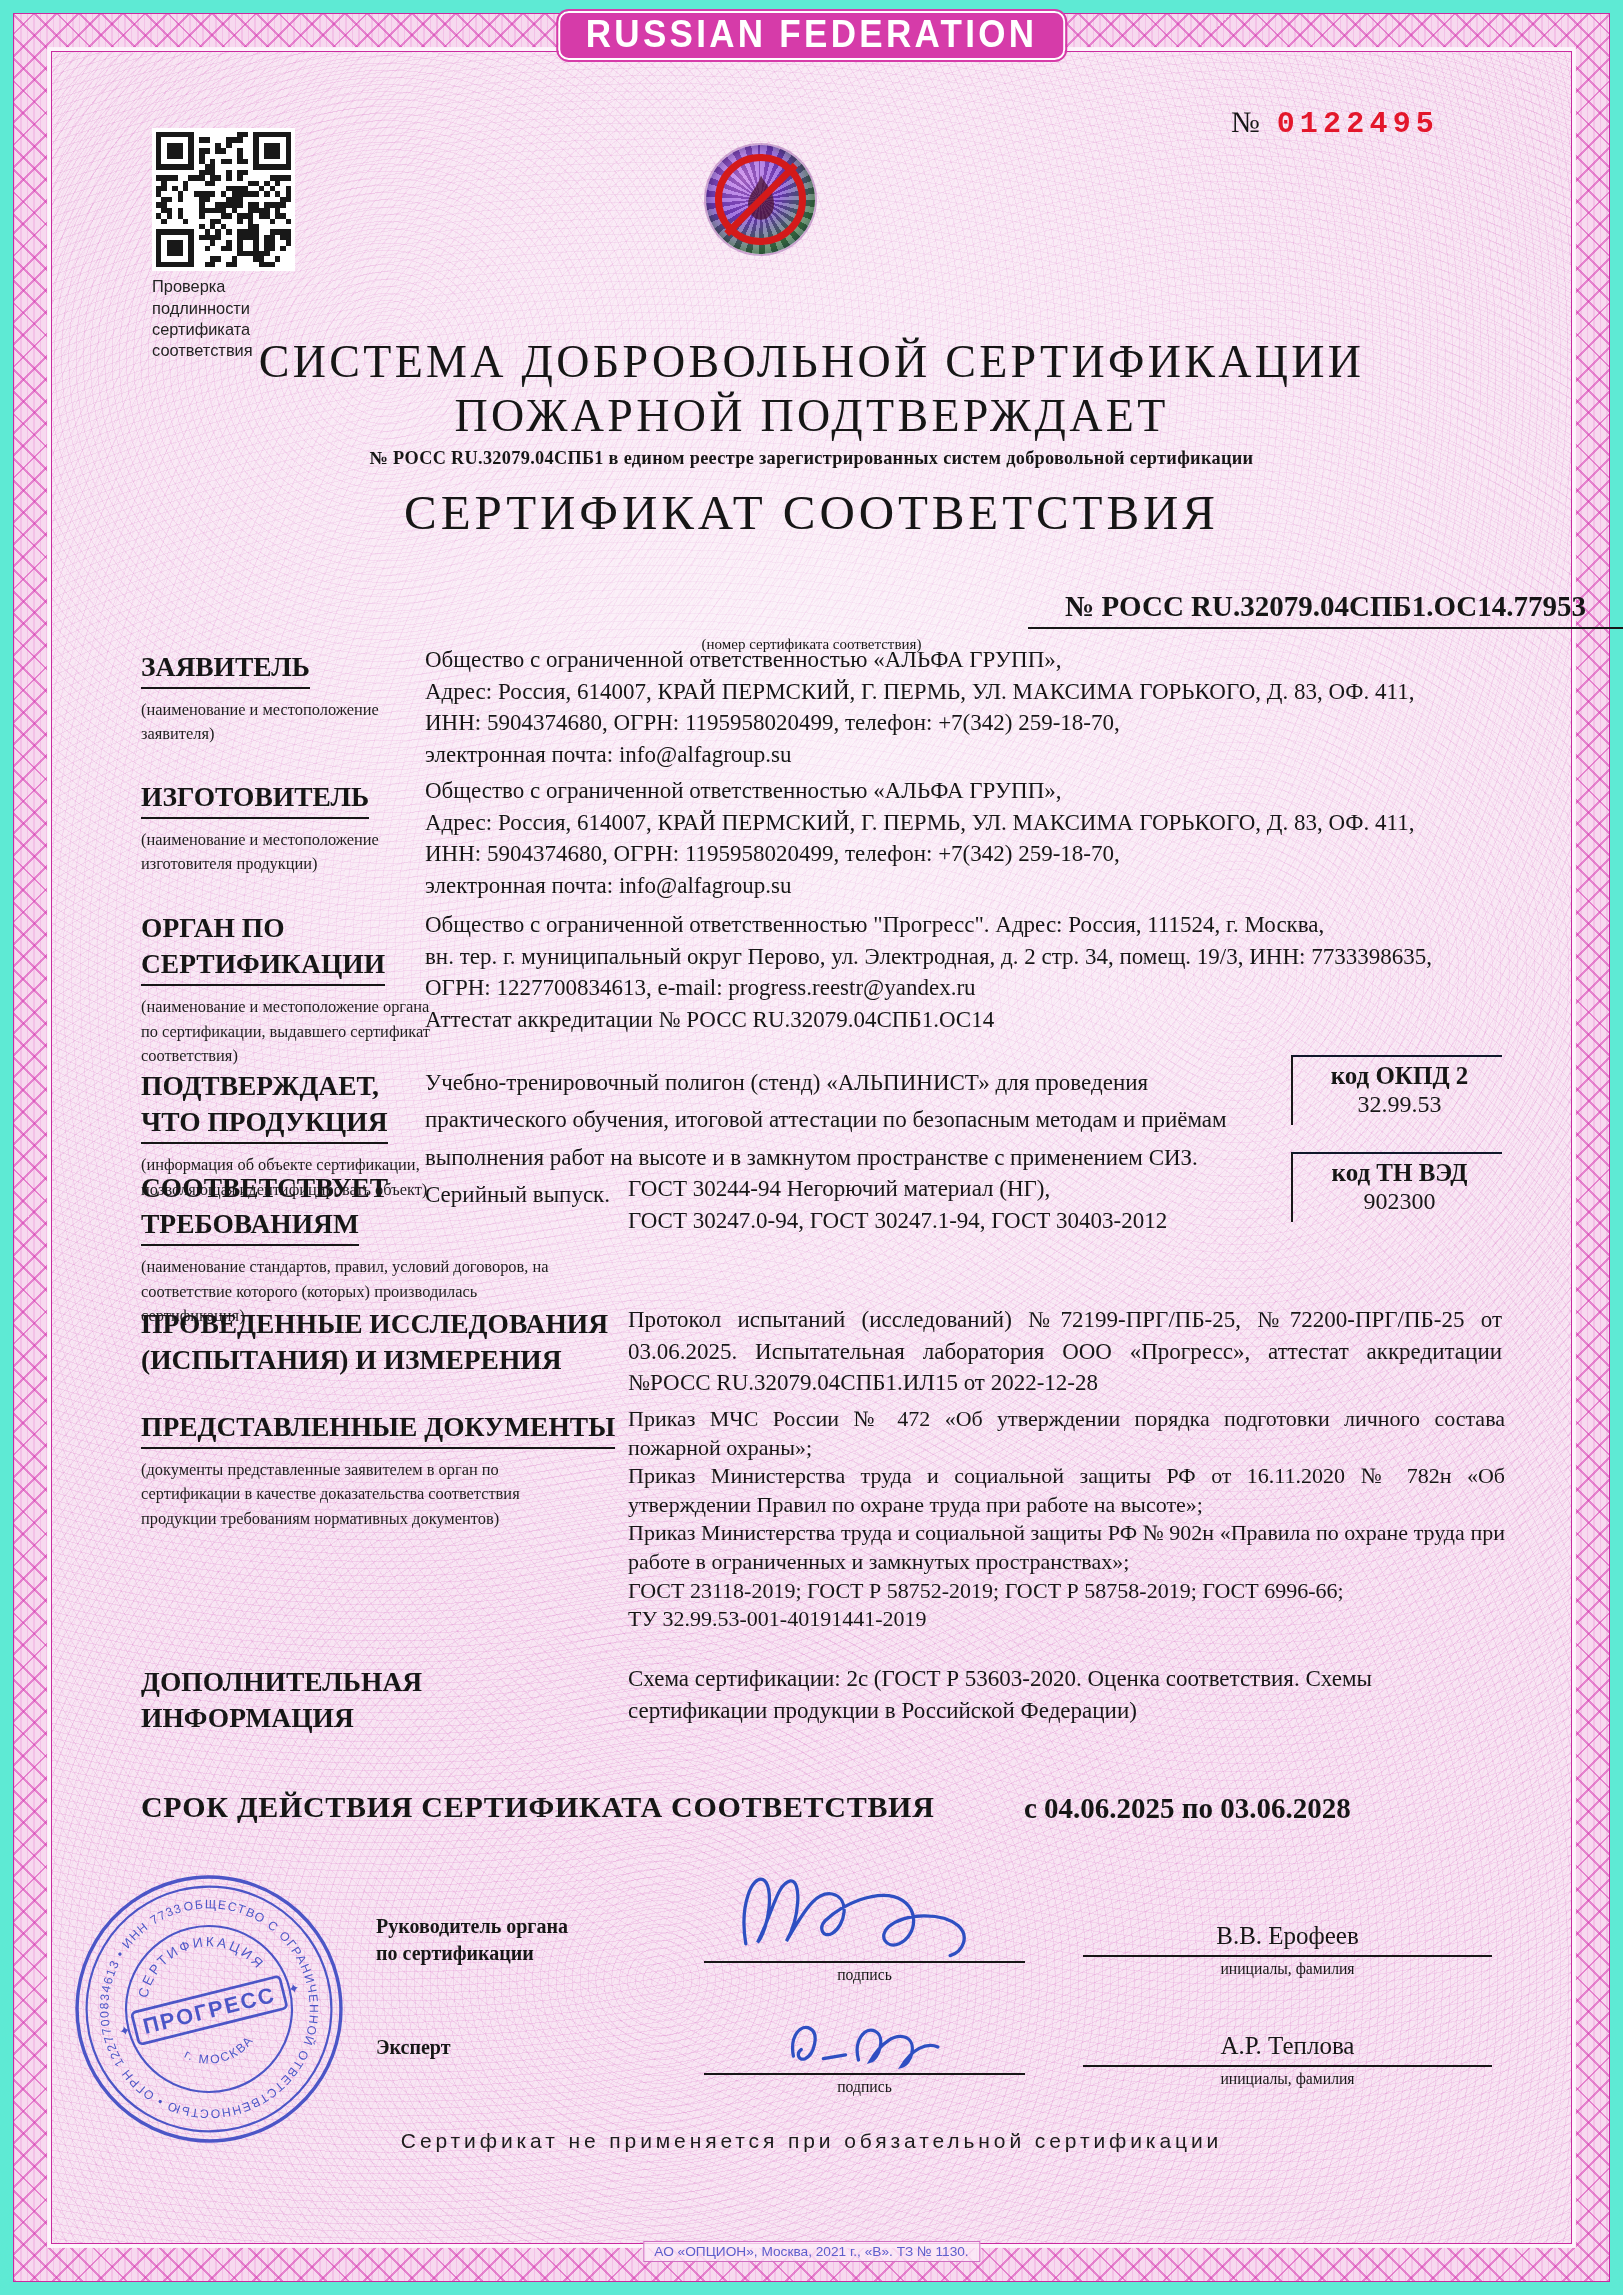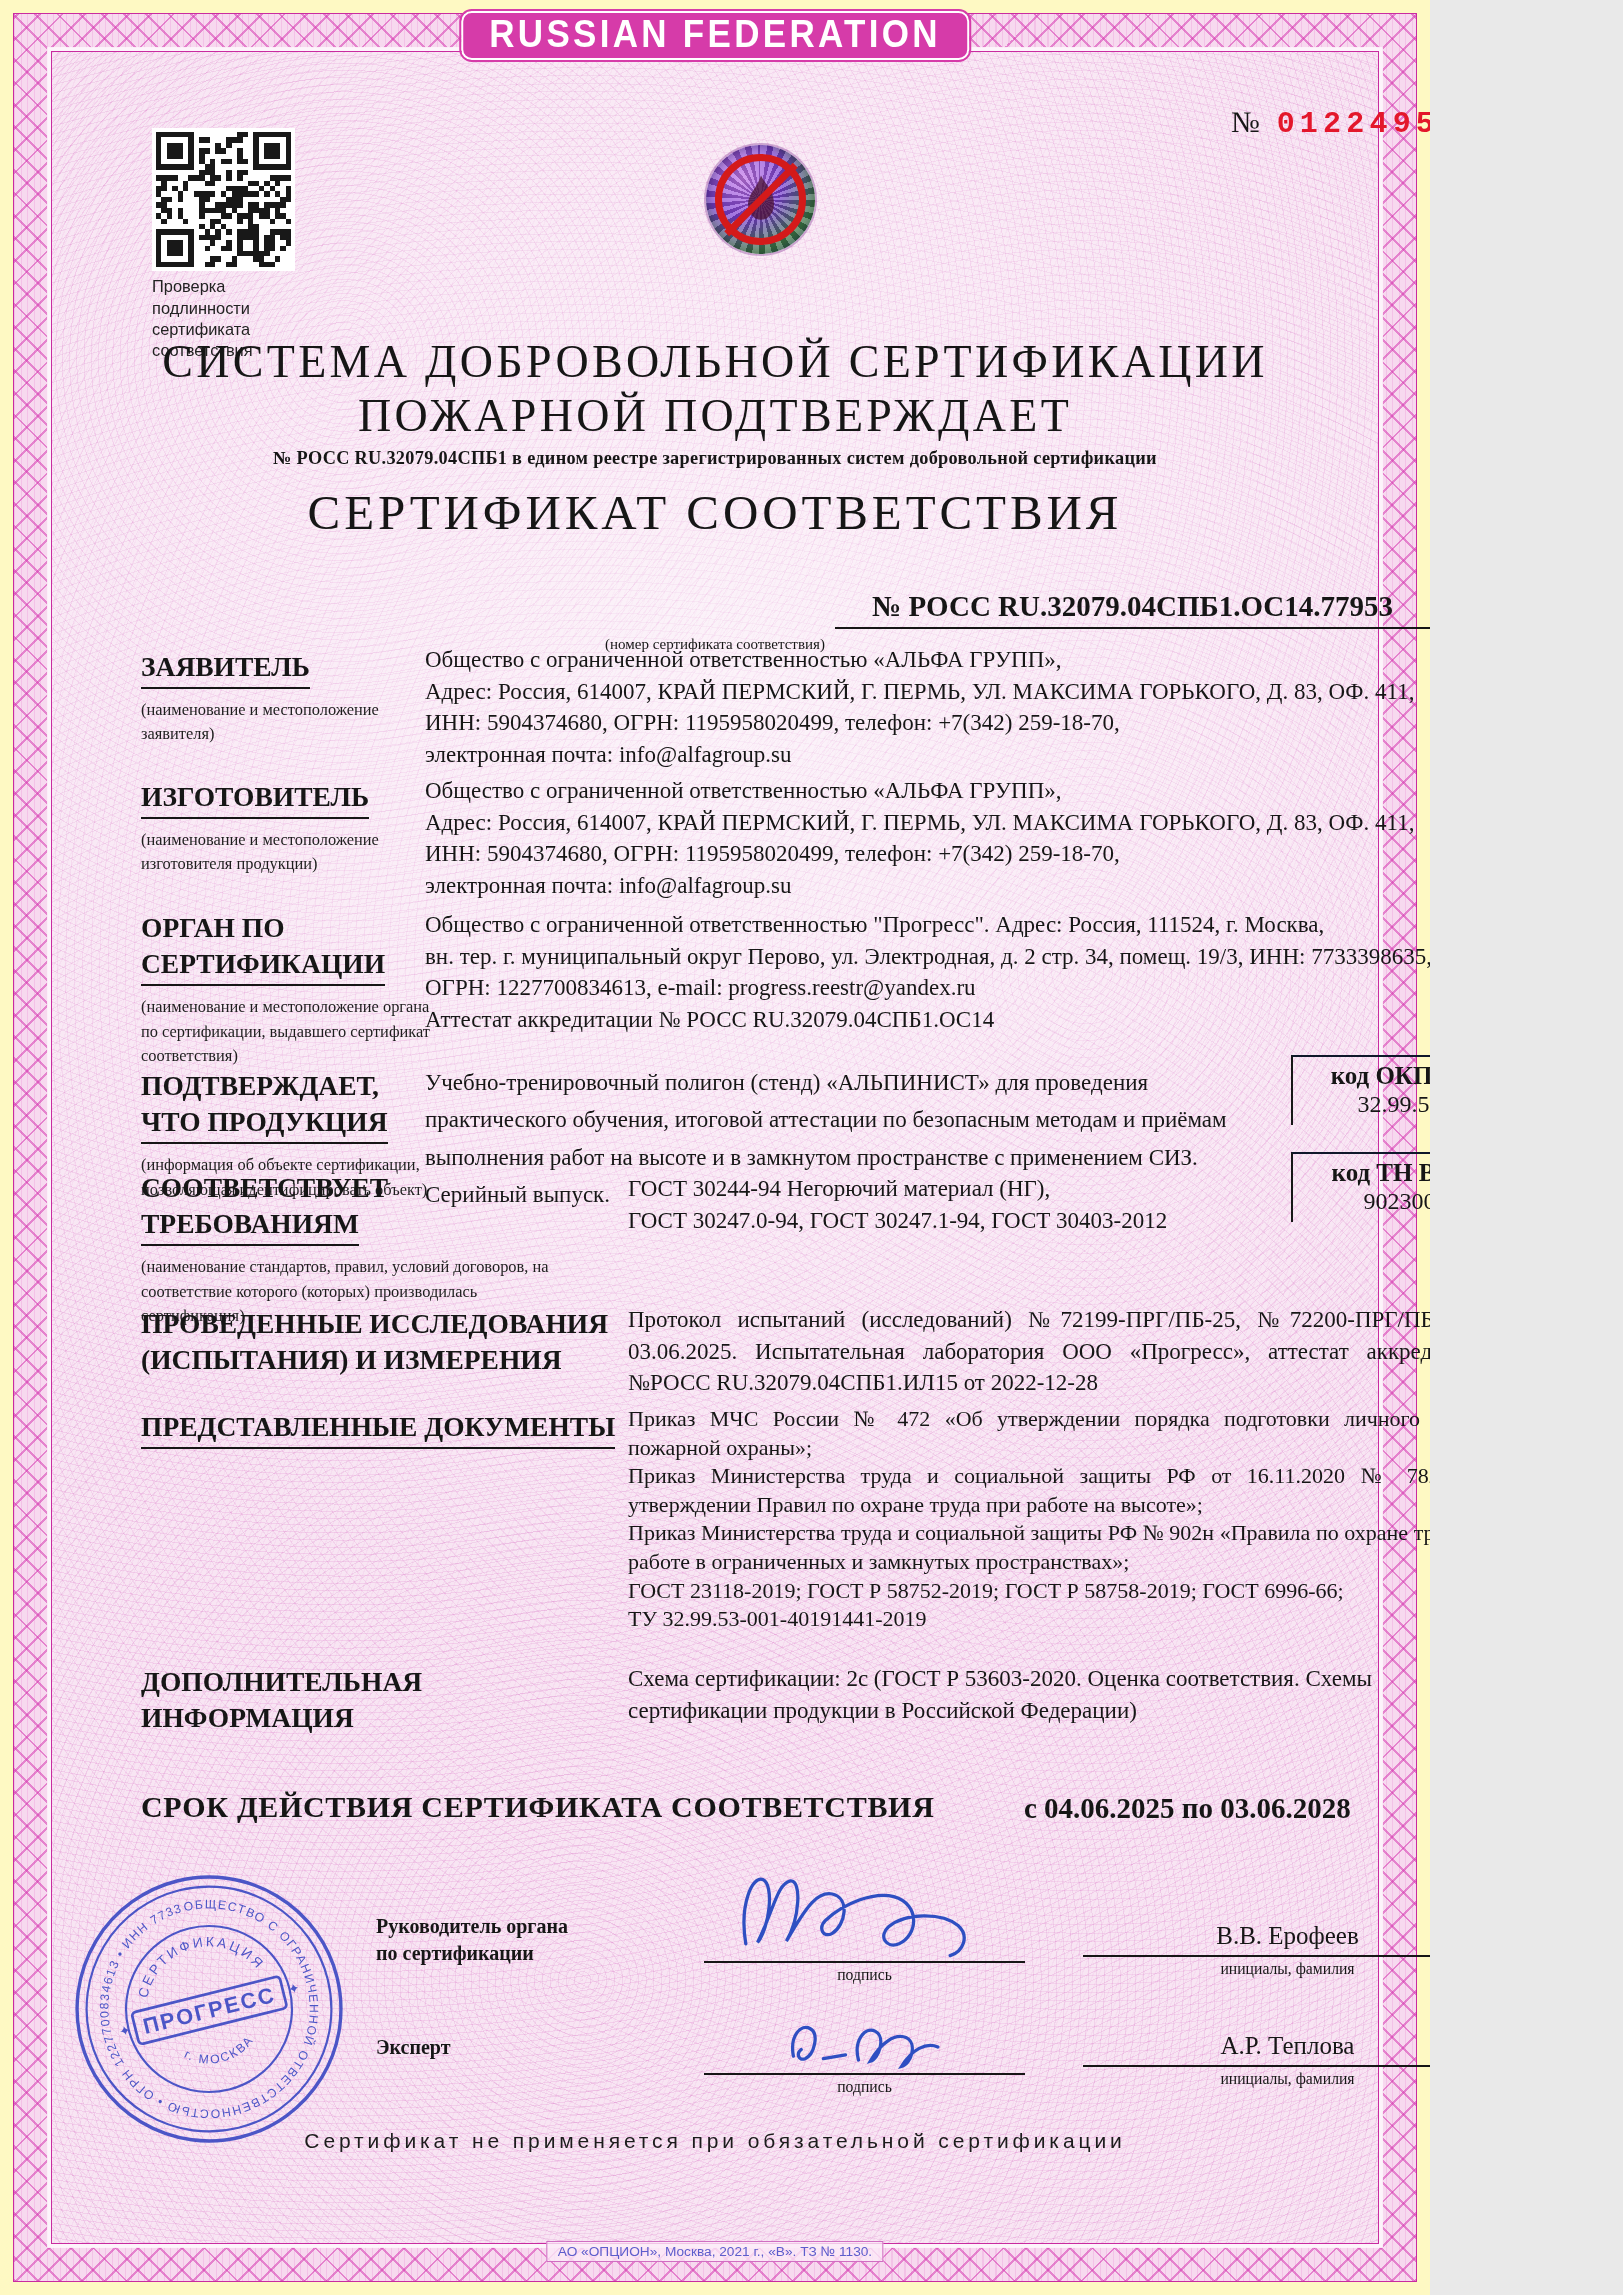--- a/index.html
+++ b/index.html
@@ -1,17 +1,17 @@
 <!DOCTYPE html>
 <html lang="ru" style="font-size:10.5px"><head>
 <meta charset="utf-8">
 <style>
   html,body{margin:0;padding:0;background:#e9e9e9;}
   .page{
-    position:relative;width:1430px;height:2295px;background:#fef9c3;
+    position:relative;width:1623px;height:2295px;background:#5eead4;
     font-family:"Liberation Serif","DejaVu Serif",serif;color:#161616;overflow:hidden;
   }
   
   .band{
     position:absolute;inset:13px;border:1.3px solid #c92ba0;
     background:
       repeating-linear-gradient(45deg, rgba(214,60,178,.55) 0 2px, rgba(0,0,0,0) 2px 15.7px),
       repeating-linear-gradient(-45deg, rgba(214,60,178,.55) 0 2px, rgba(0,0,0,0) 2px 15.7px),
       repeating-linear-gradient(90deg, rgba(236,150,216,.35) 0 1.3px, rgba(0,0,0,0) 1.3px 6.5px),
       #f7d9ef;
@@ -506,20 +506,21 @@
   <div class="abs" style="left:141px;top:1306px;width:484px;">
     <div class="lab">
       <span>ПРОВЕДЕННЫЕ ИССЛЕДОВАНИЯ</span><br>
       <span>(ИСПЫТАНИЯ) И ИЗМЕРЕНИЯ</span>
     </div>
   </div>
   <div class="abs content just" style="left:628px;top:1304px;width:874px;">Протокол испытаний (исследований) №72199-ПРГ/ПБ-25, №72200-ПРГ/ПБ-25 от 03.06.2025. Испытательная лаборатория ООО «Прогресс», аттестат аккредитации №РОСС RU.32079.04СПБ1.ИЛ15 от 2022-12-28</div>
 
   <div class="abs" style="left:141px;top:1409px;width:484px;">
     <div class="lab"><span class="u">ПРЕДСТАВЛЕННЫЕ ДОКУМЕНТЫ</span></div>
+    <div class="note" style="width:458px;">(документы представленные заявителем в орган по сертификации в качестве доказательства соответствия продукции требованиям нормативных документов)</div>
   </div>
   <div class="abs content just" style="left:628px;top:1405px;width:877px;font-size:22px;line-height:1.3;">
     <div>Приказ МЧС России № 472 «Об утверждении порядка подготовки личного состава пожарной охраны»;</div>
     <div>Приказ Министерства труда и социальной защиты РФ от 16.11.2020 № 782н «Об утверждении Правил по охране труда при работе на высоте»;</div>
     <div>Приказ Министерства труда и социальной защиты РФ № 902н «Правила по охране труда при работе в ограниченных и замкнутых пространствах»;</div>
     <div>ГОСТ 23118-2019; ГОСТ Р 58752-2019; ГОСТ Р 58758-2019; ГОСТ 6996-66;</div>
     <div>ТУ 32.99.53-001-40191441-2019</div>
   </div>
 
   <div class="abs" style="left:141px;top:1664px;width:367px;">

